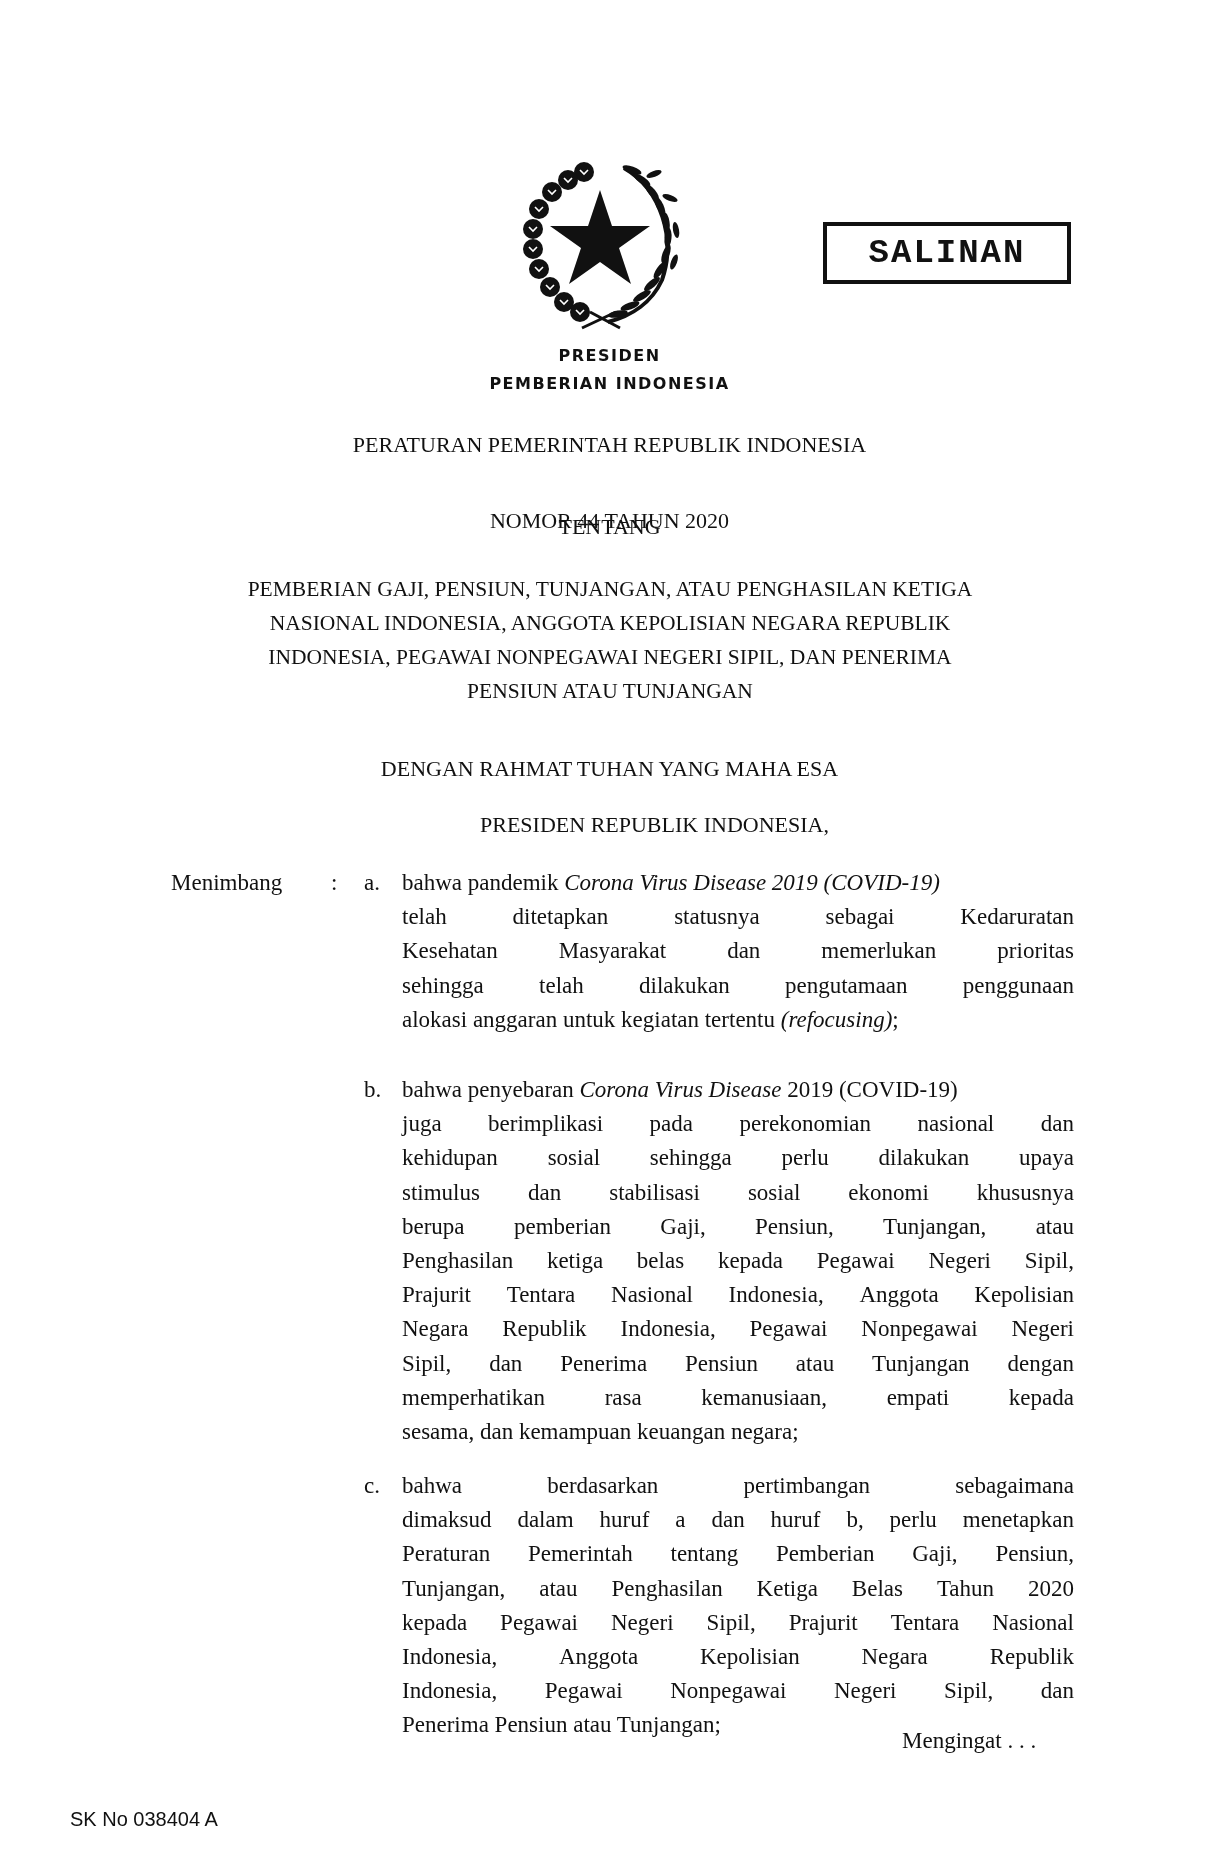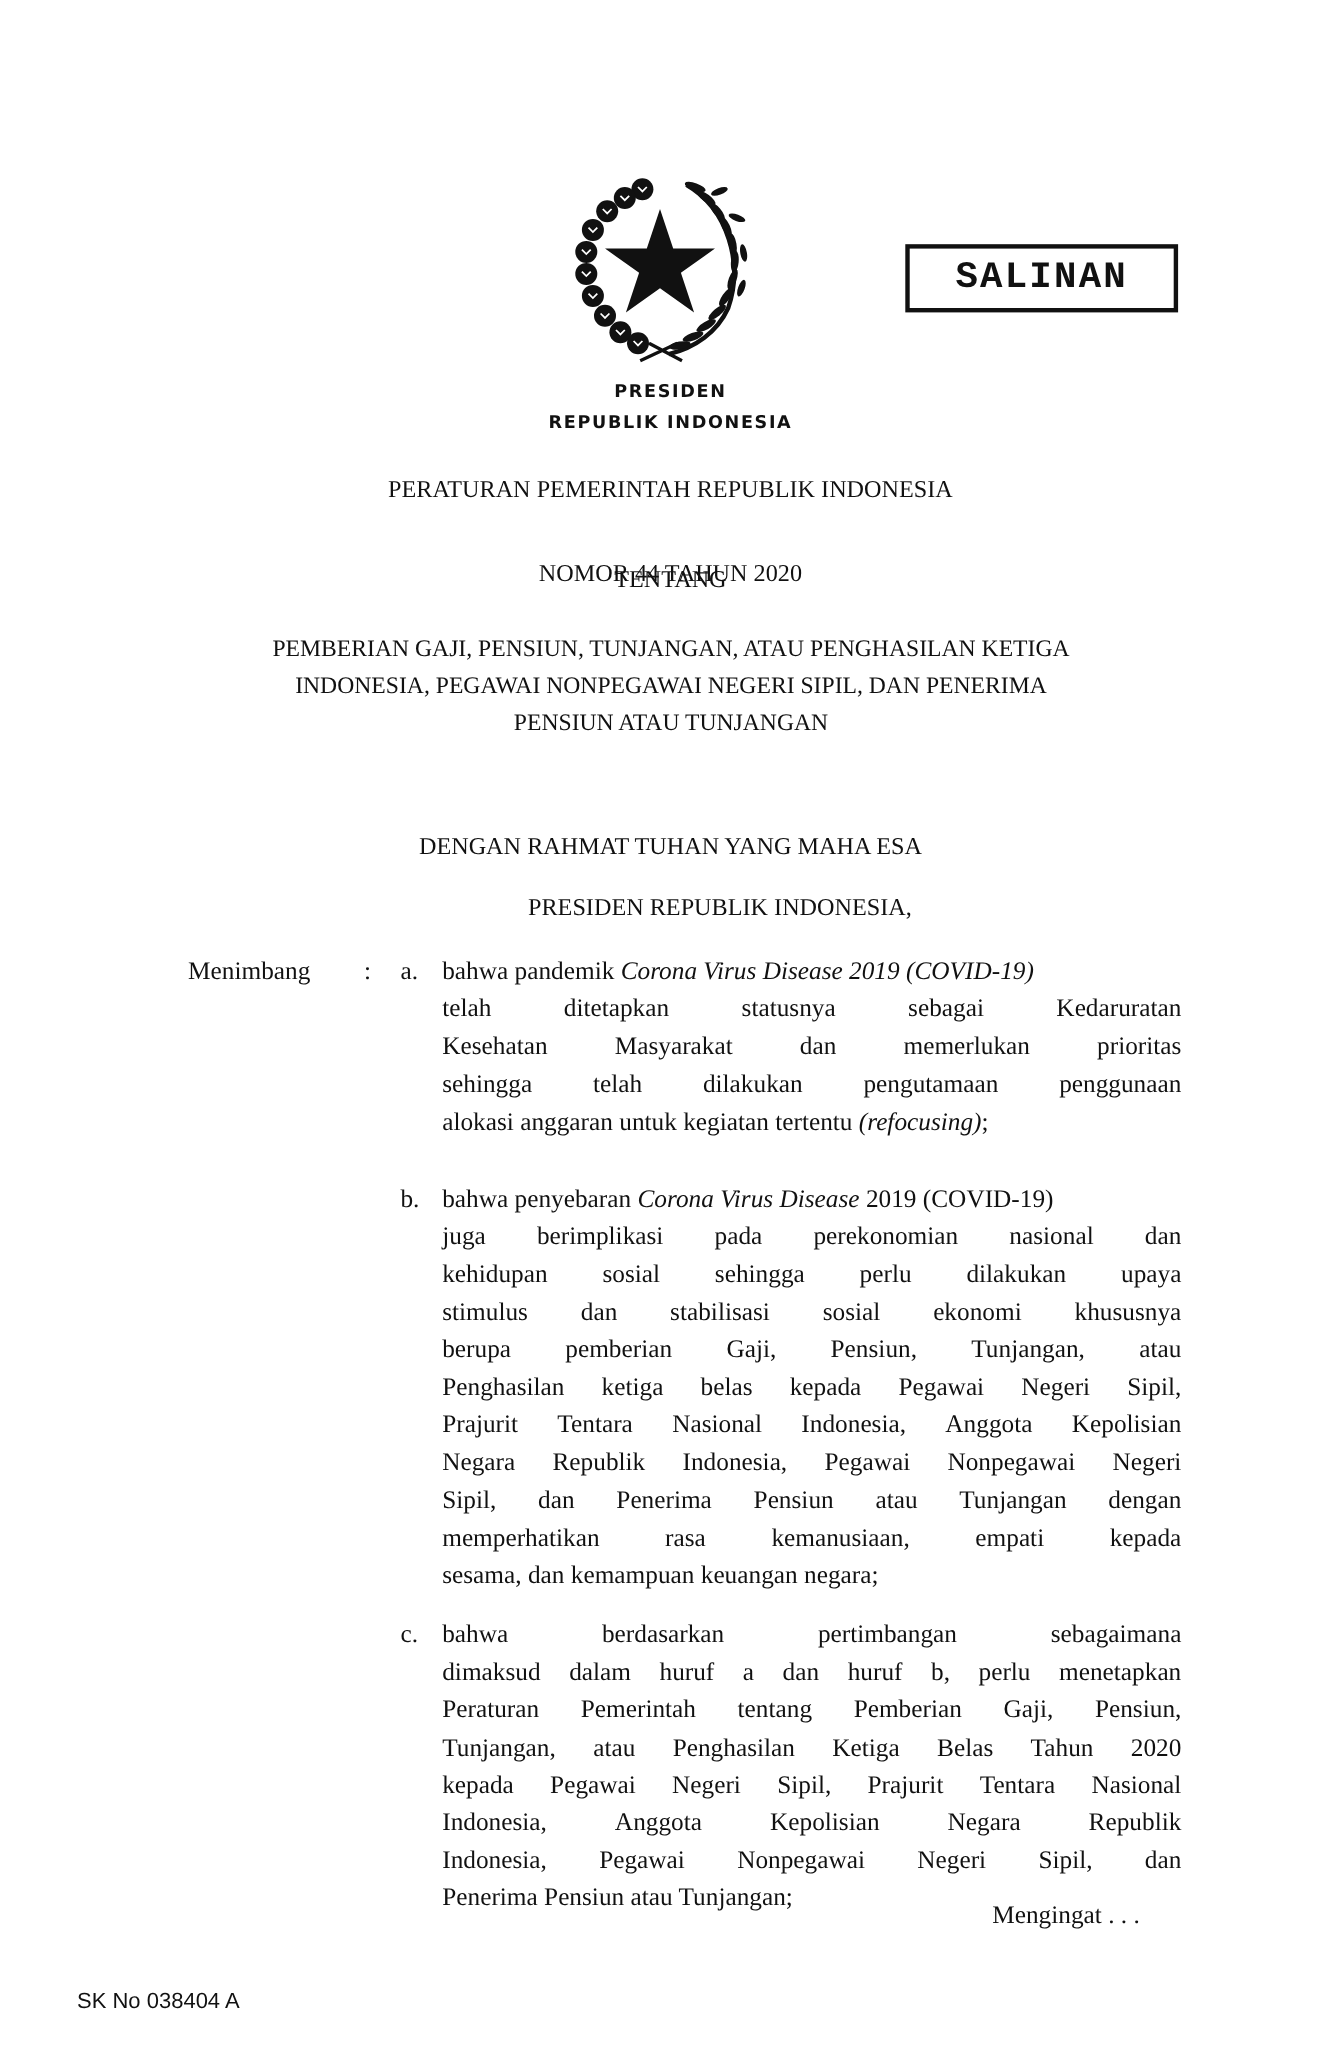--- a/index.html
+++ b/index.html
@@ -136,28 +136,29 @@
 
       <path d="M70 178 L104 162 M78 162 L108 178" stroke="#111" stroke-width="3" fill="none"></path>
 
       <polygon points="88,40 100,76 138,76 107,98 119,134 88,112 57,134 69,98 38,76 76,76" fill="#111"></polygon>
     </svg>
   </div>
 
   <div class="salinan">SALINAN</div>
 
   <div class="pres-line pres-1">PRESIDEN</div>
-  <div class="pres-line pres-2">REPUBLIK INDONESIA</div>
+  <div class="pres-line pres-2">PEMBERIAN INDONESIA</div>
 
   <div class="center-line" style="top:432px;">PERATURAN PEMERINTAH REPUBLIK INDONESIA</div>
   <div class="center-line" style="top:472px;margin-top:36px;">NOMOR 44 TAHUN 2020</div>
   <div class="center-line" style="top:514px;">TENTANG</div>
 
   <div class="title-block">
     <div>PEMBERIAN GAJI, PENSIUN, TUNJANGAN, ATAU PENGHASILAN KETIGA</div>
+    <div>NASIONAL INDONESIA, ANGGOTA KEPOLISIAN NEGARA REPUBLIK</div>
     <div>INDONESIA, PEGAWAI NONPEGAWAI NEGERI SIPIL, DAN PENERIMA</div>
     <div>PENSIUN ATAU TUNJANGAN</div>
   </div>
 
   <div class="center-line" style="top:756px;">DENGAN RAHMAT TUHAN YANG MAHA ESA</div>
   <div class="center-line" style="top:812px;padding-left:45px;">PRESIDEN REPUBLIK INDONESIA,</div>
 
   <div class="label-menimbang">Menimbang</div>
   <div class="colon">:</div>
 

